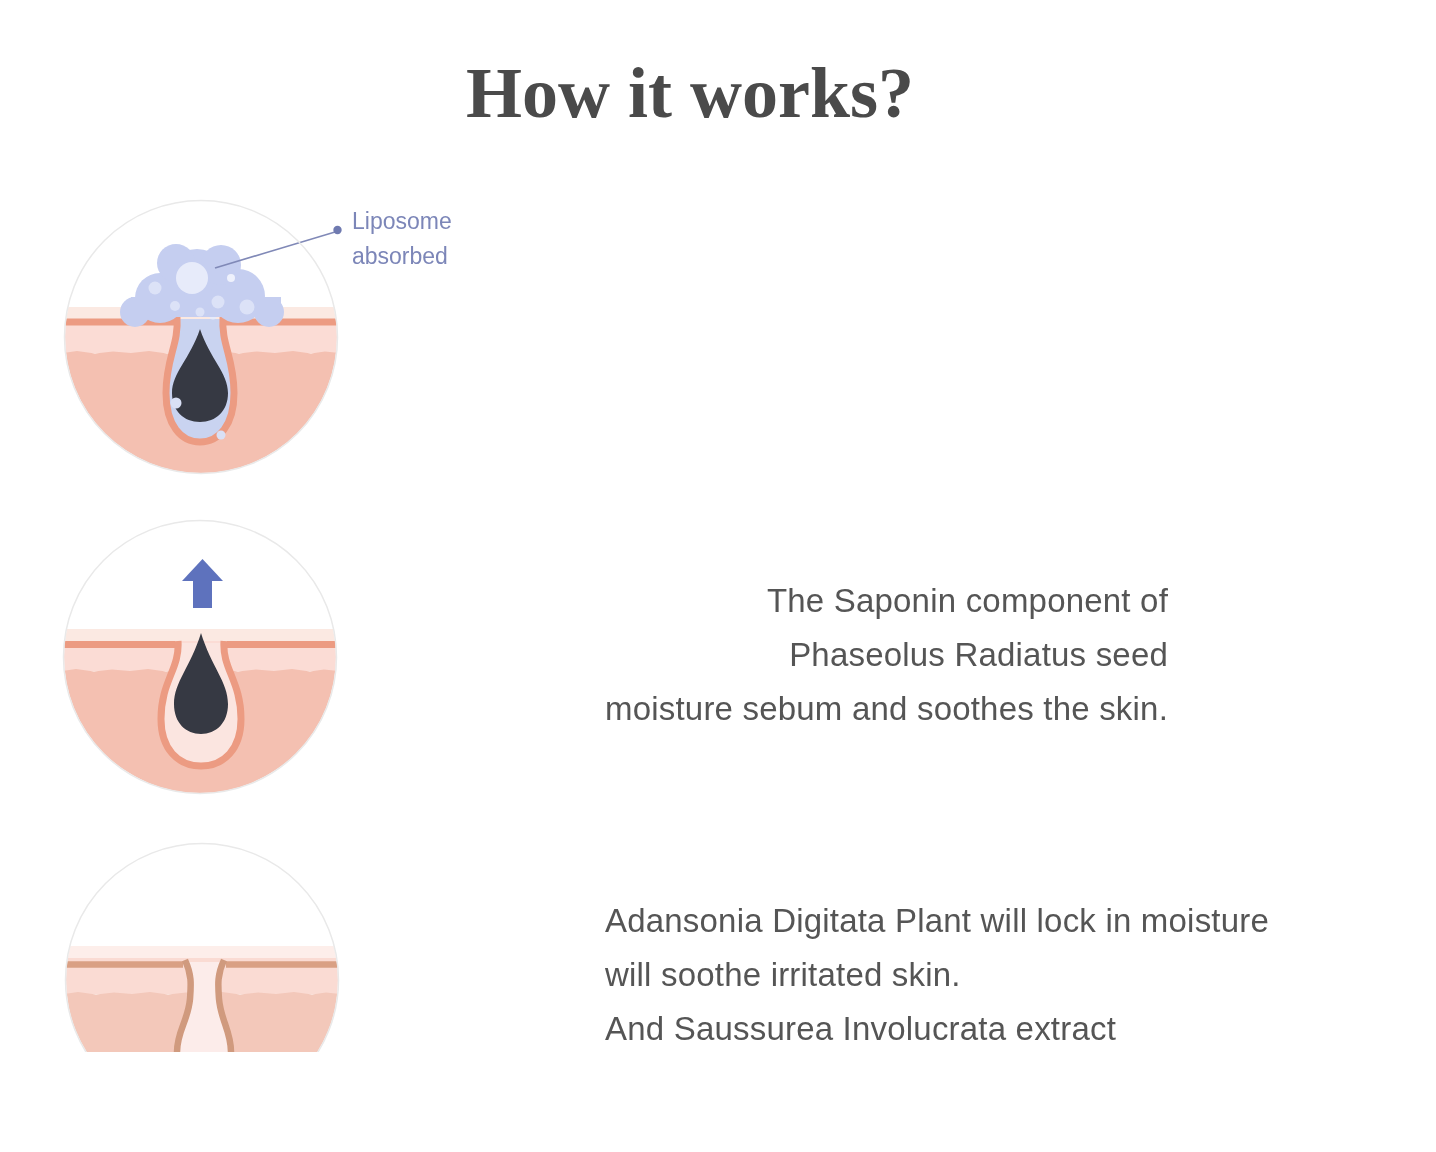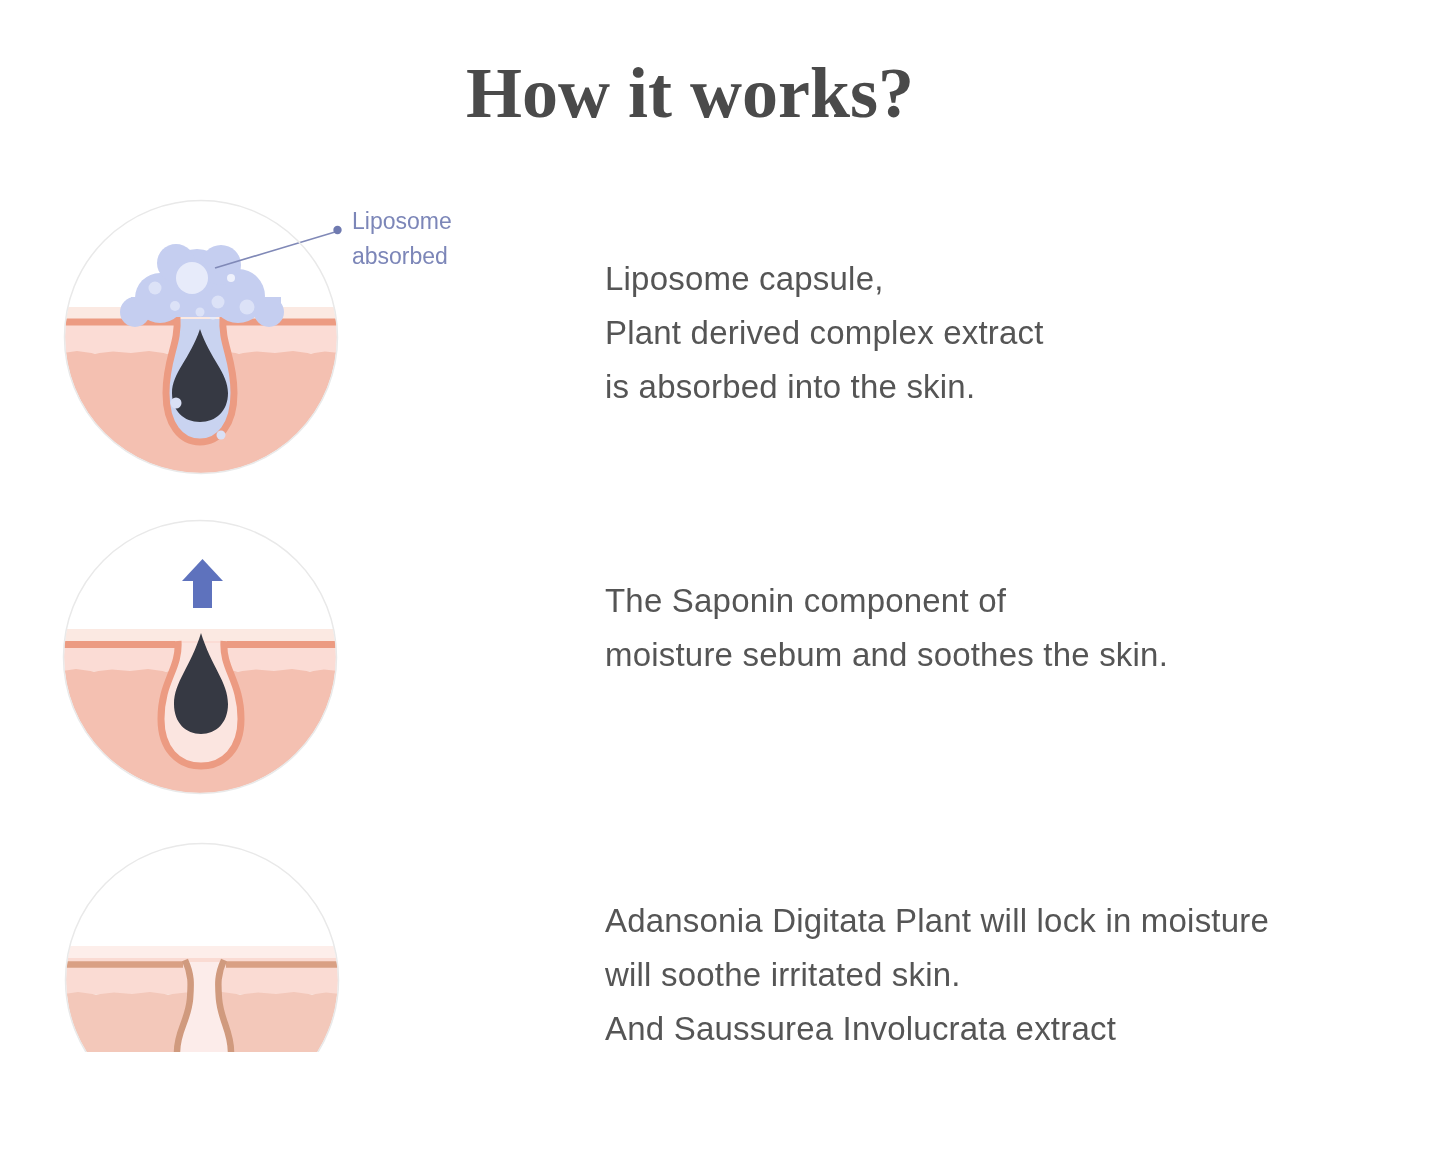--- a/index.html
+++ b/index.html
@@ -36,21 +36,21 @@
   .callout span{display:block;}
   .step-text{
     position:absolute;
     left:605px;
     font-size:33px;
     line-height:54px;
     color:#555555;
     letter-spacing:0.2px;
   }
   .step-text-1{top:252px;}
-  .step-text-2{top:574px;}
+  .step-text-2{top:574px;text-align:right;}
   .step-text-3{top:894px;}
 </style>
 </head>
 <body>
 
 <div class="canvas">
 
   <h1 class="title">How it works?</h1>
 
   <svg class="illu illu-1" width="420" height="276" viewBox="0 0 420 276">
@@ -95,25 +95,20 @@
     <line x1="152" y1="69" x2="272" y2="33" stroke="#8089b7" stroke-width="1.6"></line>
     <circle cx="274.5" cy="31" r="4.2" fill="#6f7ab0"></circle>
     <circle cx="138" cy="138" r="136.5" fill="none" stroke="#e9e9e9" stroke-width="1.5"></circle>
   </svg>
 
   <div class="callout">
     <span>Liposome</span>
     <span>absorbed</span>
   </div>
 
-  <div class="step-text step-text-1">
-    <div>Liposome capsule,</div>
-    <div>Plant derived complex extract</div>
-    <div>is absorbed into the skin.</div>
-  </div>
 
   <svg class="illu illu-2" width="276" height="276" viewBox="0 0 276 276">
     <defs>
       <clipPath id="clip2">
           <circle cx="138" cy="138" r="136"></circle>
         </clipPath>
     </defs>
     <circle cx="138" cy="138" r="136" fill="#ffffff"></circle>
     <g clip-path="url(#clip2)">
       <rect x="0" y="110" width="276" height="12" fill="#fbe9e2"></rect>
@@ -127,20 +122,21 @@
       <g fill="#5e72bd">
         <polygon points="140.5,40 120,62 161,62"></polygon>
         <rect x="131" y="61" width="19" height="28"></rect>
       </g>
     </g>
     <circle cx="138" cy="138" r="136.5" fill="none" stroke="#e9e9e9" stroke-width="1.5"></circle>
   </svg>
 
   <div class="step-text step-text-2">
     <div>The Saponin component of</div>
+    <div>Phaseolus Radiatus seed</div>
     <div>moisture sebum and soothes the skin.</div>
   </div>
 
   <svg class="illu illu-3" width="276" height="276" viewBox="0 0 276 276">
     <defs>
       <clipPath id="clip3">
           <circle cx="138" cy="138" r="136"></circle>
         </clipPath>
     </defs>
     <circle cx="138" cy="138" r="136" fill="#ffffff"></circle>

